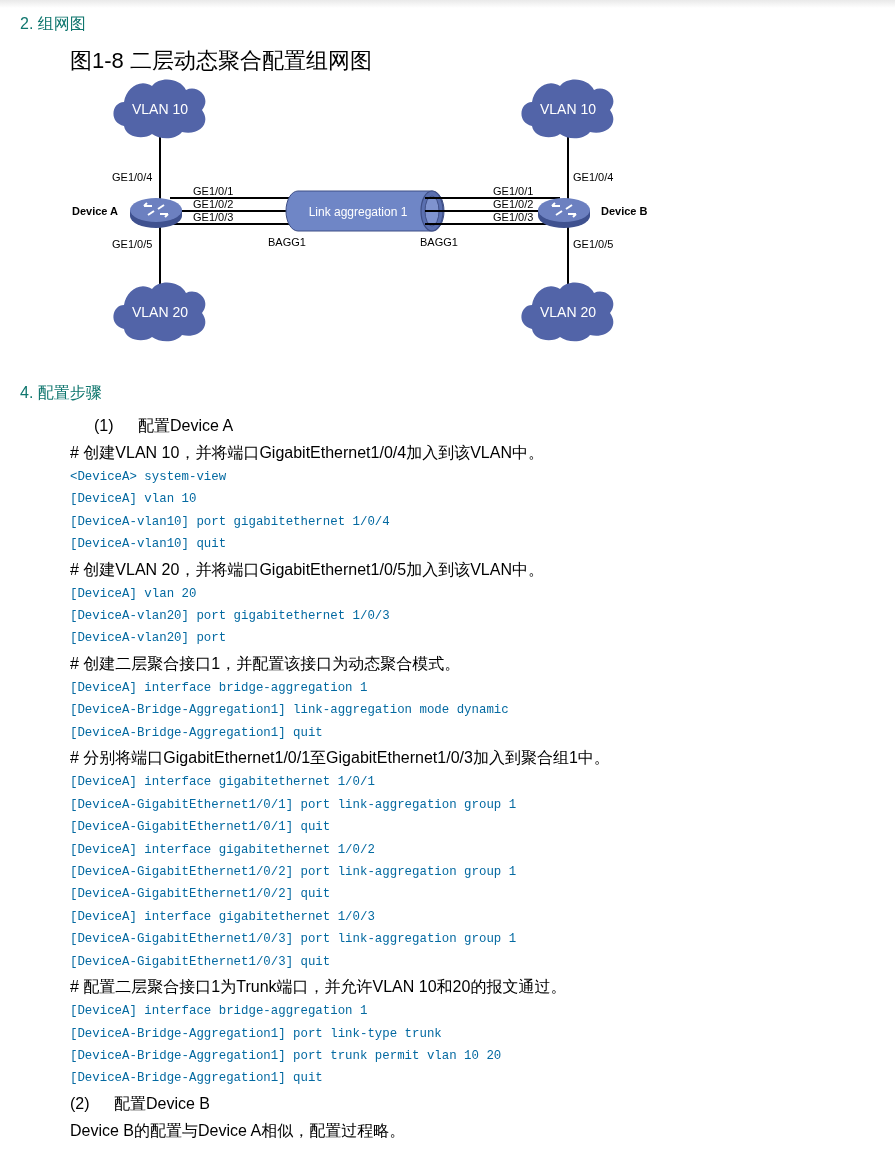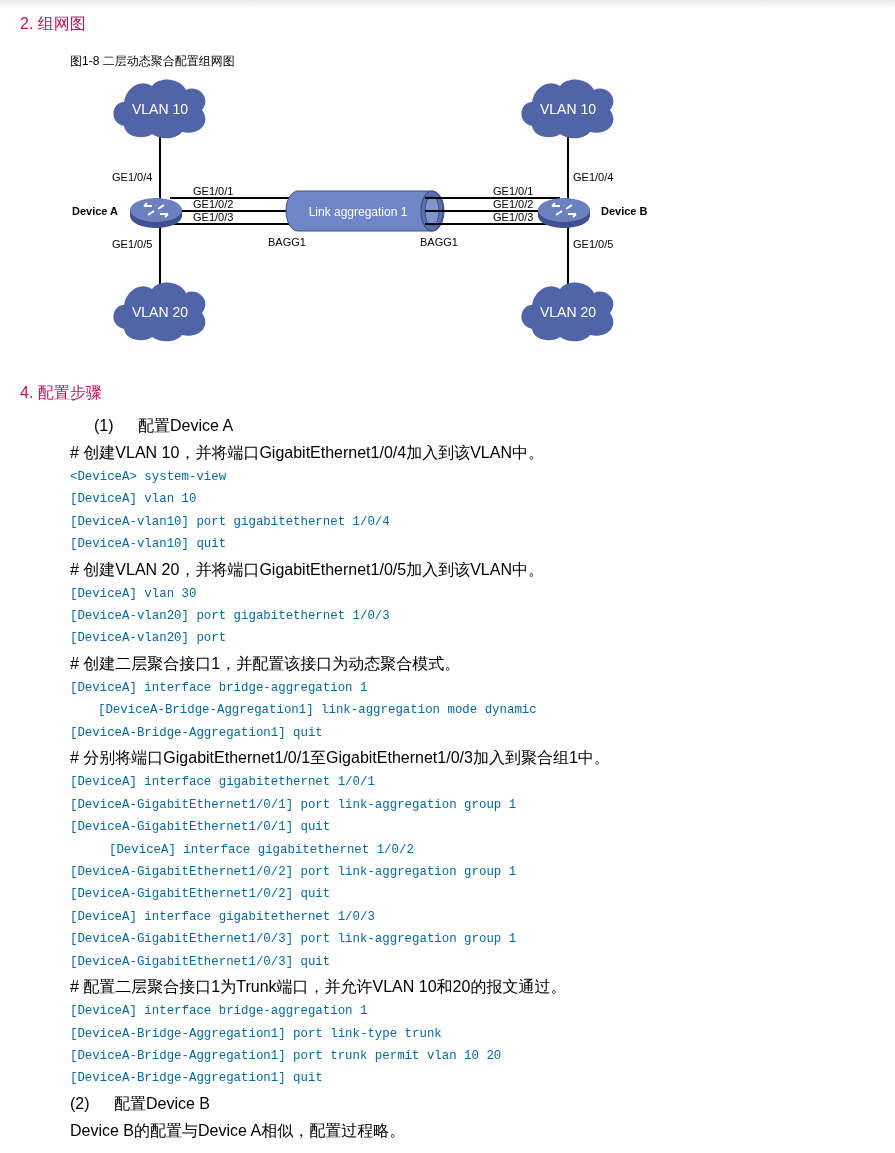--- a/index.html
+++ b/index.html
@@ -5,25 +5,25 @@
   html, body { margin: 0; padding: 0; background: #ffffff; }
   body {
     width: 895px; height: 1153px; position: relative; overflow: hidden;
     font-family: "Liberation Sans", "DejaVu Sans", sans-serif; color: #000;
   }
   .top-shadow {
     position: absolute; left: 0; top: 0; width: 895px; height: 8px;
     background: linear-gradient(#e9e9e9, rgba(255,255,255,0));
   }
   .heading {
-    position: absolute; left: 20px; font-size: 16px; color: #be185d;
+    position: absolute; left: 20px; font-size: 16px; color: #0f766e;
     line-height: 20px;
   }
   .fig-caption {
-    position: absolute; left: 70px; top: 51px; font-size: 12px; line-height: 20px;
+    position: absolute; left: 70px; top: 51px; font-size: 22px; line-height: 20px;
   }
   .diagram { position: absolute; left: 60px; top: 78px; width: 620px; height: 272px; }
   .body-text { position: absolute; left: 70px; font-size: 16px; line-height: 20px; white-space: pre; }
   .step-num { display: inline-block; width: 44px; }
   .code {
     position: absolute; left: 70px; font-family: "Liberation Mono", "DejaVu Sans Mono", monospace;
     font-size: 12.4px; color: #0369a1; white-space: pre; line-height: 15px;
   }
   svg text { font-family: "Liberation Sans", "DejaVu Sans", sans-serif; }
 </style>
@@ -118,34 +118,34 @@
 
 <div class="body-text" style="top:416px;margin-left:24px;"><span class="step-num">(1)</span><span>配置Device A</span></div>
 
 <div class="body-text" style="top:443px;"># 创建VLAN 10，并将端口GigabitEthernet1/0/4加入到该VLAN中。</div>
 <div class="code" style="top:470px;">&lt;DeviceA&gt; system-view</div>
 <div class="code" style="top:492px;">[DeviceA] vlan 10</div>
 <div class="code" style="top:515px;">[DeviceA-vlan10] port gigabitethernet 1/0/4</div>
 <div class="code" style="top:537px;">[DeviceA-vlan10] quit</div>
 
 <div class="body-text" style="top:560px;"># 创建VLAN 20，并将端口GigabitEthernet1/0/5加入到该VLAN中。</div>
-<div class="code" style="top:587px;">[DeviceA] vlan 30</div>
+<div class="code" style="top:587px;">[DeviceA] vlan 20</div>
 <div class="code" style="top:609px;">[DeviceA-vlan20] port gigabitethernet 1/0/3</div>
 <div class="code" style="top:631px;">[DeviceA-vlan20] port</div>
 
 <div class="body-text" style="top:654px;"># 创建二层聚合接口1，并配置该接口为动态聚合模式。</div>
 <div class="code" style="top:681px;">[DeviceA] interface bridge-aggregation 1</div>
-<div class="code" style="top:703px;margin-left:28px;">[DeviceA-Bridge-Aggregation1] link-aggregation mode dynamic</div>
+<div class="code" style="top:703px;">[DeviceA-Bridge-Aggregation1] link-aggregation mode dynamic</div>
 <div class="code" style="top:726px;">[DeviceA-Bridge-Aggregation1] quit</div>
 
 <div class="body-text" style="top:748px;"># 分别将端口GigabitEthernet1/0/1至GigabitEthernet1/0/3加入到聚合组1中。</div>
 <div class="code" style="top:775px;">[DeviceA] interface gigabitethernet 1/0/1</div>
 <div class="code" style="top:798px;">[DeviceA-GigabitEthernet1/0/1] port link-aggregation group 1</div>
 <div class="code" style="top:820px;">[DeviceA-GigabitEthernet1/0/1] quit</div>
-<div class="code" style="top:843px;margin-left:39px;">[DeviceA] interface gigabitethernet 1/0/2</div>
+<div class="code" style="top:843px;">[DeviceA] interface gigabitethernet 1/0/2</div>
 <div class="code" style="top:865px;">[DeviceA-GigabitEthernet1/0/2] port link-aggregation group 1</div>
 <div class="code" style="top:887px;">[DeviceA-GigabitEthernet1/0/2] quit</div>
 <div class="code" style="top:910px;">[DeviceA] interface gigabitethernet 1/0/3</div>
 <div class="code" style="top:932px;">[DeviceA-GigabitEthernet1/0/3] port link-aggregation group 1</div>
 <div class="code" style="top:955px;">[DeviceA-GigabitEthernet1/0/3] quit</div>
 
 <div class="body-text" style="top:977px;"># 配置二层聚合接口1为Trunk端口，并允许VLAN 10和20的报文通过。</div>
 <div class="code" style="top:1004px;">[DeviceA] interface bridge-aggregation 1</div>
 <div class="code" style="top:1027px;">[DeviceA-Bridge-Aggregation1] port link-type trunk</div>
 <div class="code" style="top:1049px;">[DeviceA-Bridge-Aggregation1] port trunk permit vlan 10 20</div>

